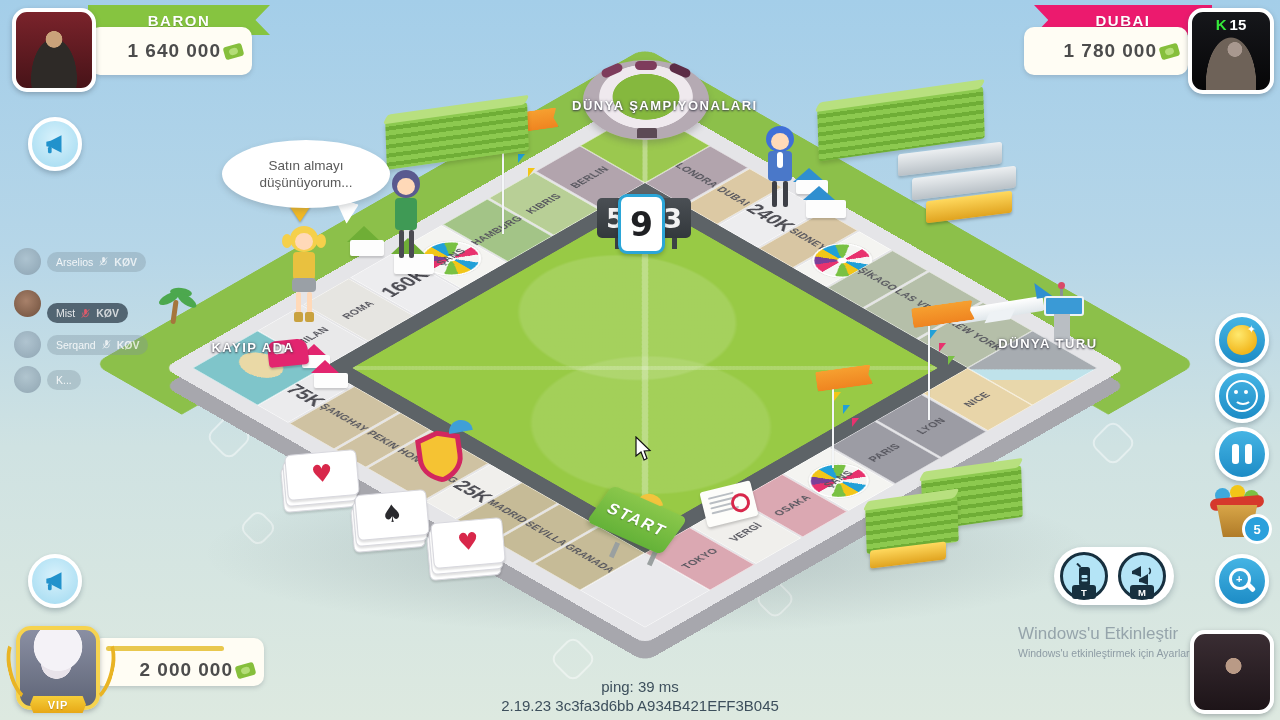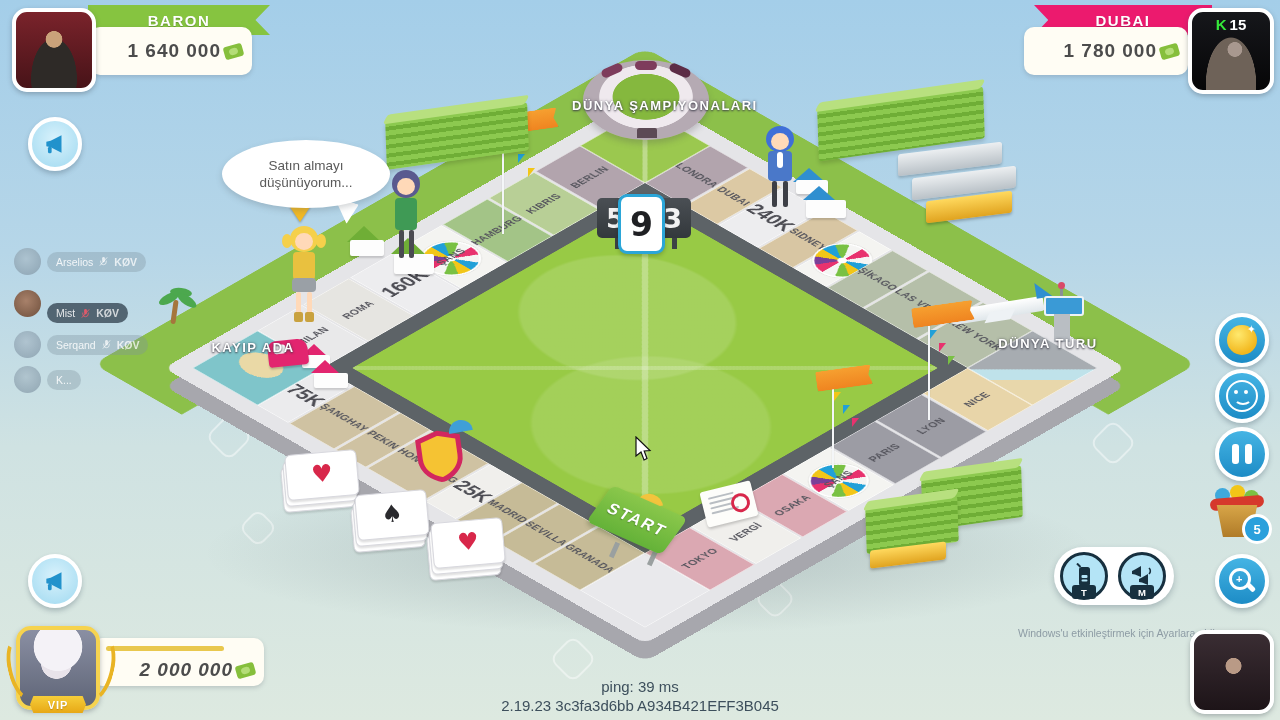--- a/index.html
+++ b/index.html
@@ -539,21 +539,21 @@
       radial-gradient(circle at 55% 48%,#a8988f 0 12%,rgba(0,0,0,0) 13%),
       radial-gradient(ellipse at 50% 92%,#6e6258 0 45%,rgba(0,0,0,0) 46%),
       linear-gradient(#16171b,#060607);">
     <div class="k-badge">
       <span class="k">K</span><span class="lvl">15</span>
     </div>
   </div>
 
   <div class="hud abs panel" style="left:92px;top:638px;width:172px;height:48px;padding-top:8px;">
     <span class="xp-bar"></span>
-    <span class="money" style="margin-top:8px;font-style:italic;">2 000 000</span>
+    <span class="money" style="margin-top:8px;">2 000 000</span>
     <span class="bill" style="margin-top:8px;"></span>
   </div>
   <div class="hud avatar" style="left:16px;top:626px;width:76px;height:76px;border-color:#f6d34f;background:
       radial-gradient(circle at 50% 22%,#f4f2f7 0 34%,rgba(0,0,0,0) 35%),
       radial-gradient(circle at 48% 44%,#e8e3ea 0 26%,rgba(0,0,0,0) 27%),
       linear-gradient(#8a8fa3,#5f6577);"></div>
   <span class="laurel l hud" style="left:8px;top:636px;"></span>
   <span class="laurel r hud" style="left:82px;top:636px;"></span>
   <div class="vip-ribbon hud" style="left:30px;top:696px;width:56px;height:17px;">
     <span>VIP</span>
@@ -661,16 +661,17 @@
         <span class="c-av"></span>
         <span class="chip">
           <span class="c-name">K...</span>
         </span>
       </div>
     </div>
 
   <div class="status" style="top:678px;">ping: 39 ms</div>
   <div class="status" style="top:697px;">2.19.23 3c3fa3d6bb A934B421EFF3B045</div>
   <div class="watermark">
+    <div class="w1">Windows'u Etkinleştir</div>
     <div class="w2">Windows'u etkinleştirmek için Ayarlara gidin.</div>
   </div>
 
 </div>
 
 </body></html>

